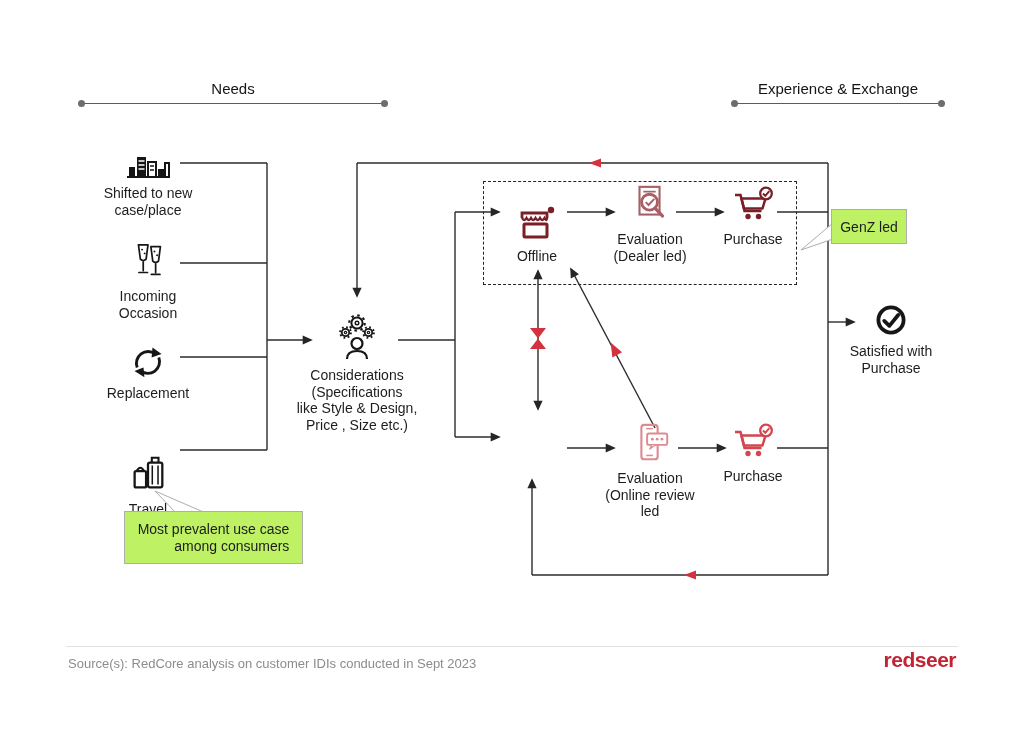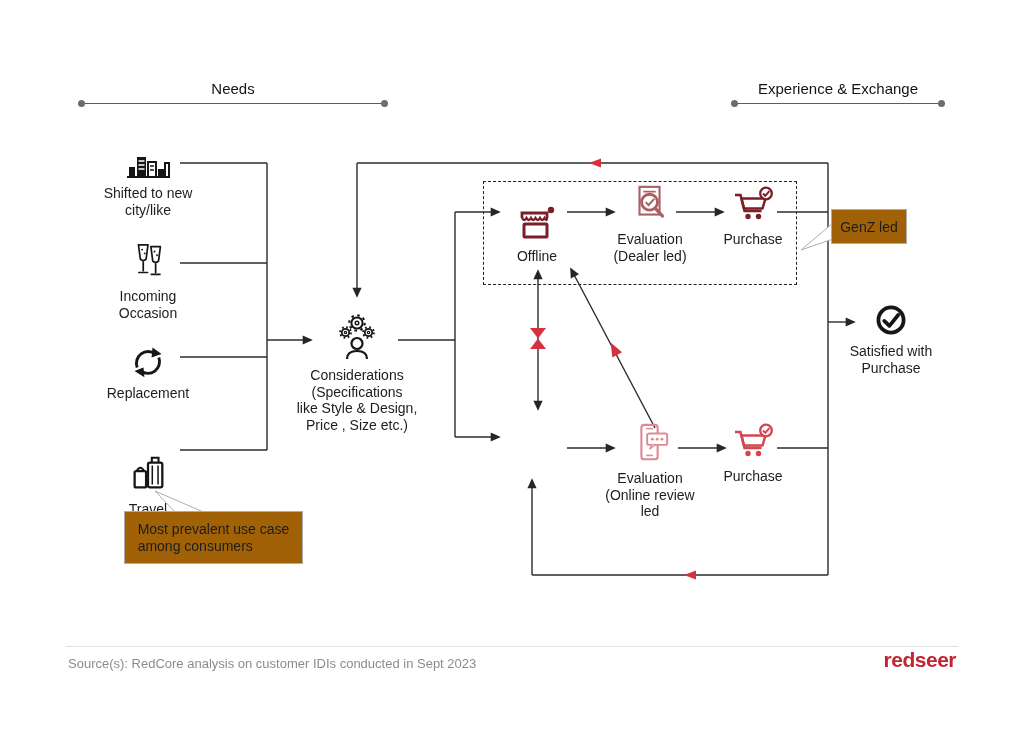--- a/index.html
+++ b/index.html
@@ -13,22 +13,22 @@
       border-radius:50%;background:#6d6d6d;}
   .stage-line::before{left:0;}
   .stage-line::after{right:0;}
   
   .node{position:absolute;display:flex;flex-direction:column;align-items:center;}
   .node .lbl{font-size:14px;line-height:16.5px;text-align:center;white-space:pre-line;margin-top:5px;color:#1d1d1d;}
   
   .overlay{position:absolute;left:0;top:0;pointer-events:none;}
   .dashed-box{position:absolute;left:483px;top:181px;width:312px;height:102px;border:1.6px dashed #222;}
   
-  .callout{position:absolute;background:#a16207;border:1px solid #adadad;display:flex;align-items:center;
-           justify-content:center;text-align:left;white-space:pre-line;}
+  .callout{position:absolute;background:#bef264;border:1px solid #adadad;display:flex;align-items:center;
+           justify-content:center;text-align:right;white-space:pre-line;}
   .callout.genz{left:831px;top:209px;width:74px;height:33px;font-size:14px;}
   .callout.prevalent{left:124px;top:511px;width:177px;height:51px;font-size:14px;line-height:17px;}
   
   .footer-divider{position:absolute;left:66px;top:646px;width:892px;height:1px;background:#e2e2e2;}
   .source-text{position:absolute;left:68px;top:656px;font-size:13px;color:#8c8c8c;}
   .redseer-logo{position:absolute;right:68px;top:648px;font-family:Liberation Sans, sans-serif;font-weight:700;
                 font-size:21px;color:#c32433;letter-spacing:-0.5px;}
 </style>
 </head>
 <body>
@@ -93,21 +93,21 @@
       <path d="M2 27 H44" stroke="currentColor" stroke-width="2" fill="none"></path>
       <rect x="4" y="17" width="6" height="10" fill="currentColor"></rect>
       <rect x="12" y="7" width="9" height="20" fill="currentColor"></rect>
       <path d="M13.5 11 H19.5 M13.5 15 H19.5 M13.5 19 H19.5" stroke="#ffffff" stroke-width="1.3" fill="none"></path>
       <rect x="23" y="12" width="8" height="15" fill="none" stroke="currentColor" stroke-width="2"></rect>
       <path d="M25 16 H29 M25 20 H29" stroke="currentColor" stroke-width="1.3" fill="none"></path>
       <rect x="33" y="19" width="6" height="8" fill="currentColor"></rect>
       <rect x="40" y="13" width="4" height="14" fill="none" stroke="currentColor" stroke-width="2"></rect>
     </svg>
     <div class="lbl">Shifted to new
-city/like</div>
+case/place</div>
   </div>
 
   <div class="node" style="left:88px;top:241px;width:120px">
     <svg width="40" height="42" viewBox="0 0 40 44" color="#161616">
       <g stroke="currentColor" stroke-width="1.8" fill="none" stroke-linecap="round">
         <path d="M10 4 H20 M10 4 L12 19 M20 4 L18 19 M12 19 Q15 22 18 19 M15 22 V31 M10.5 33 H19.5"></path>
         <path d="M23 6 H33 M23 6 L25 21 M33 6 L31 21 M25 21 Q28 24 31 21 M28 24 V33 M23.5 35 H32.5"></path>
       </g>
       <g fill="currentColor">
         <circle cx="13.8" cy="9" r="1"></circle>

